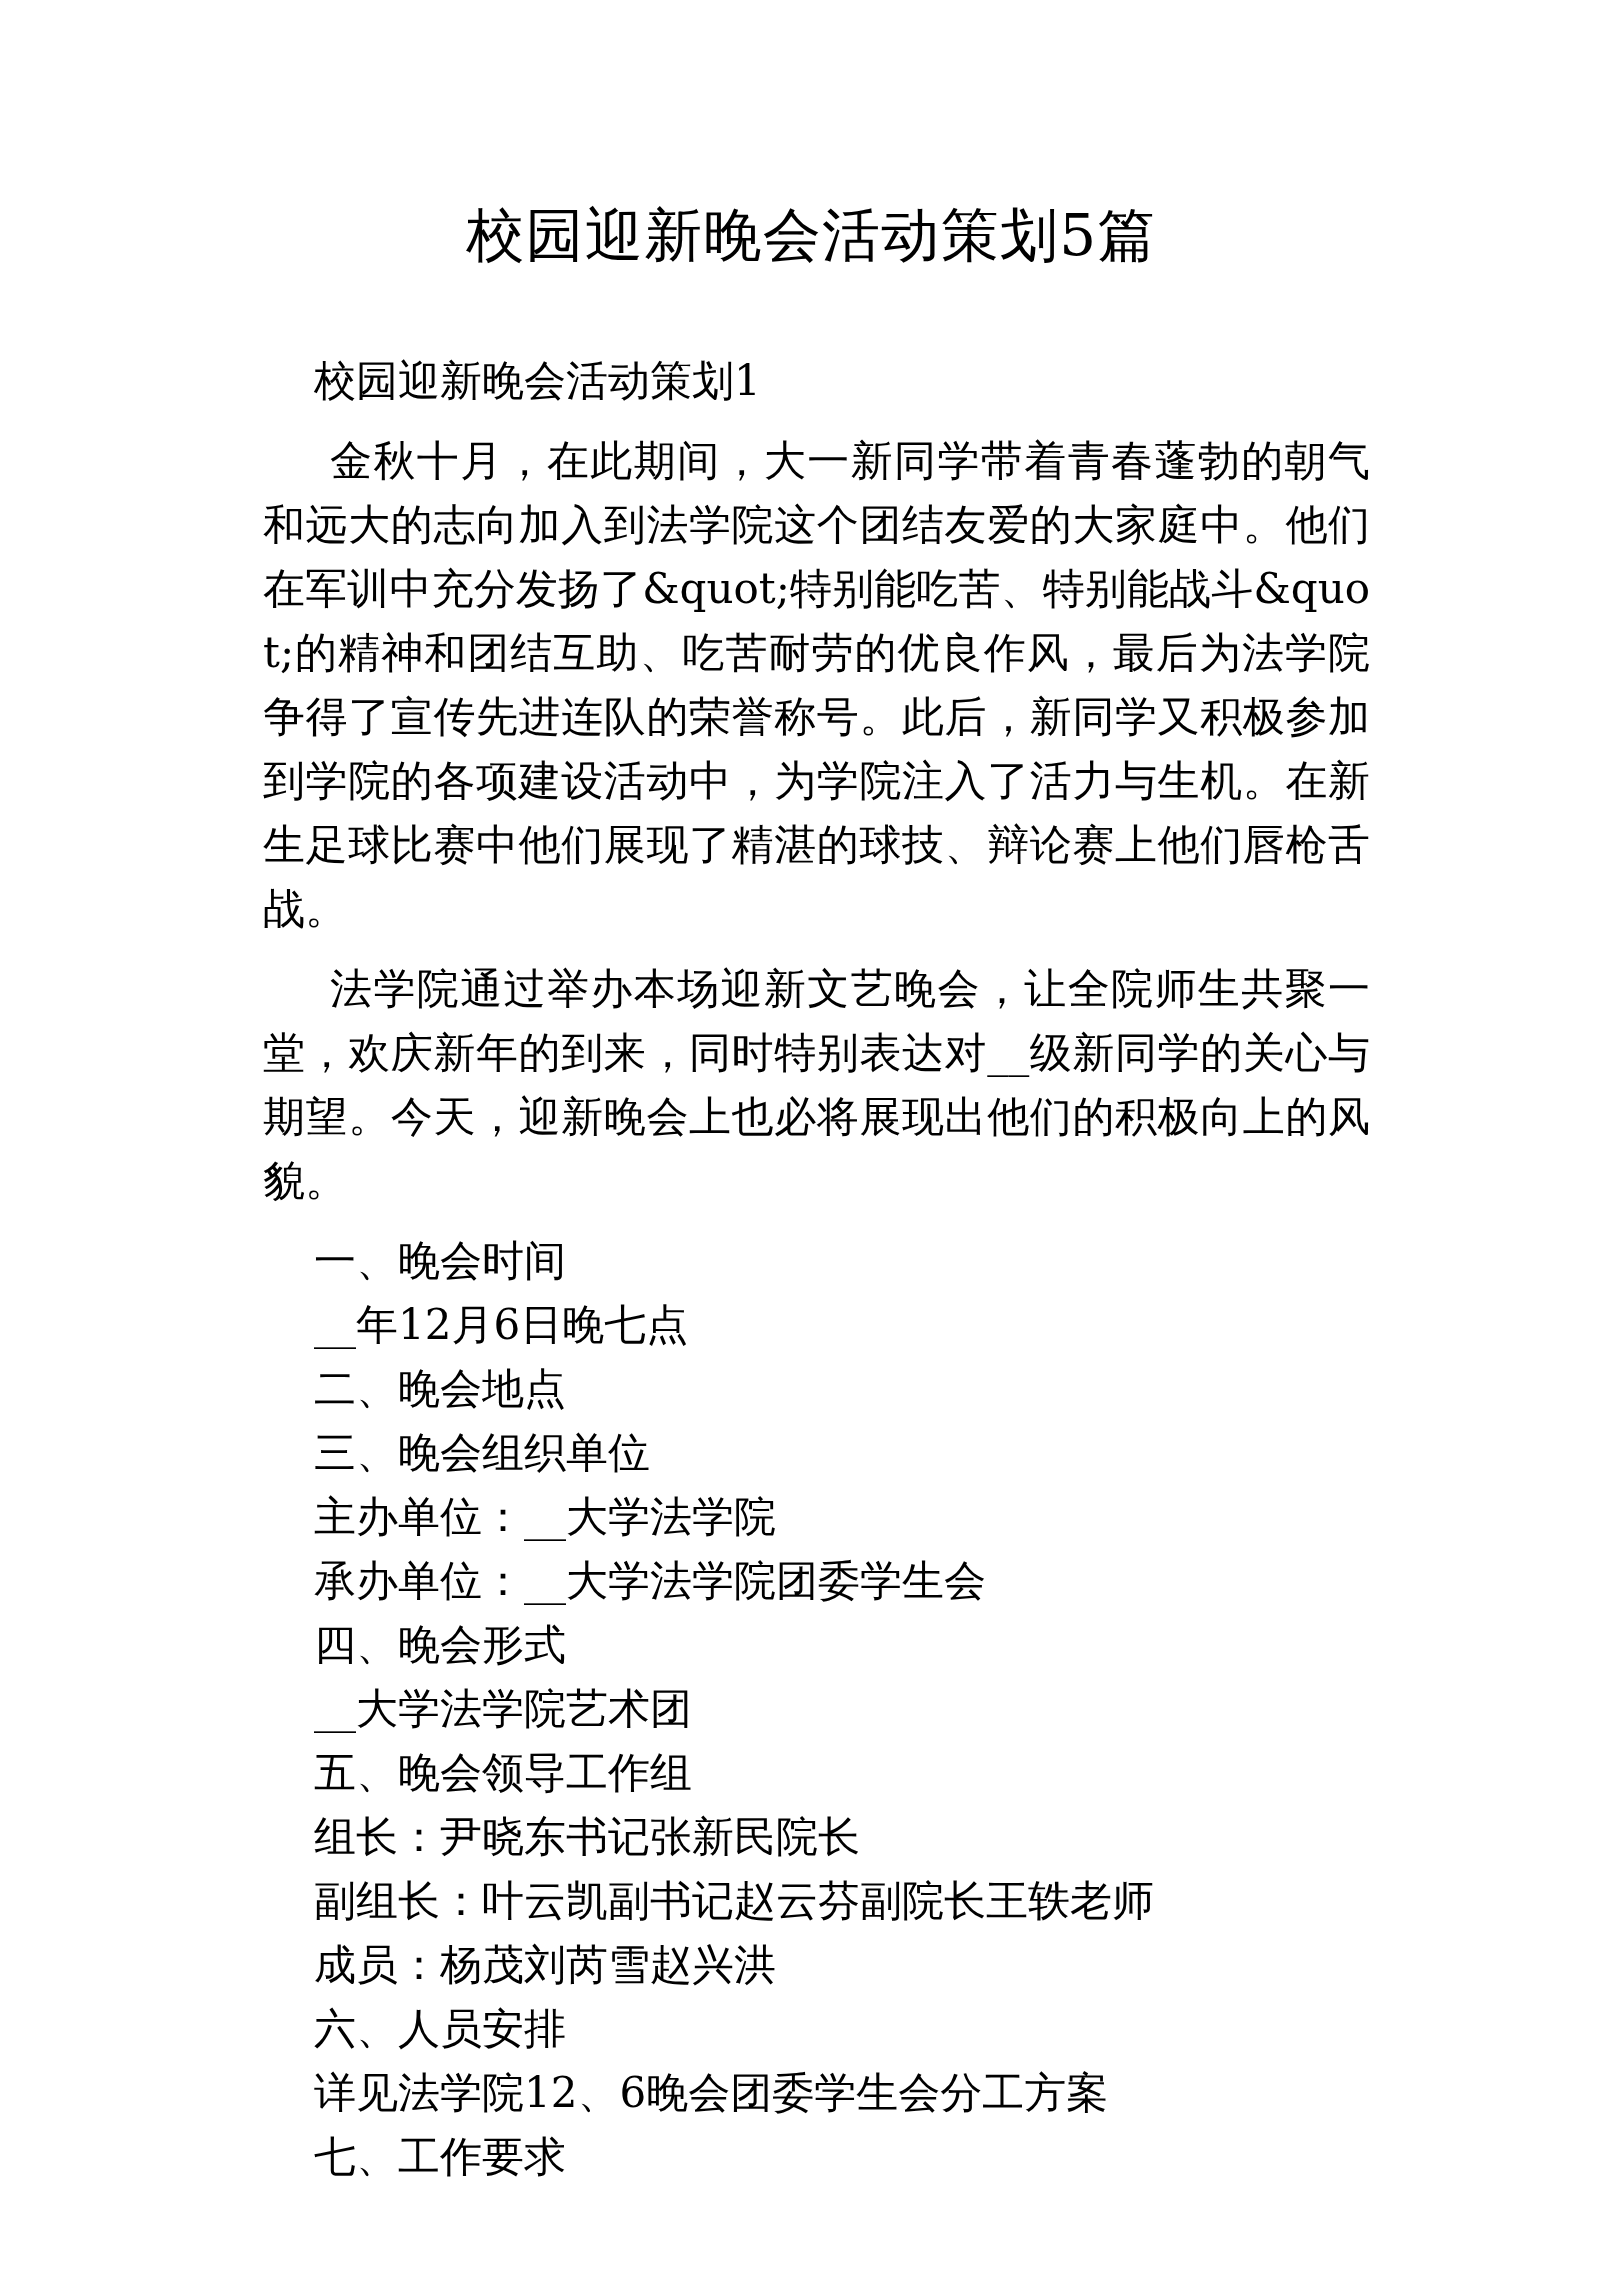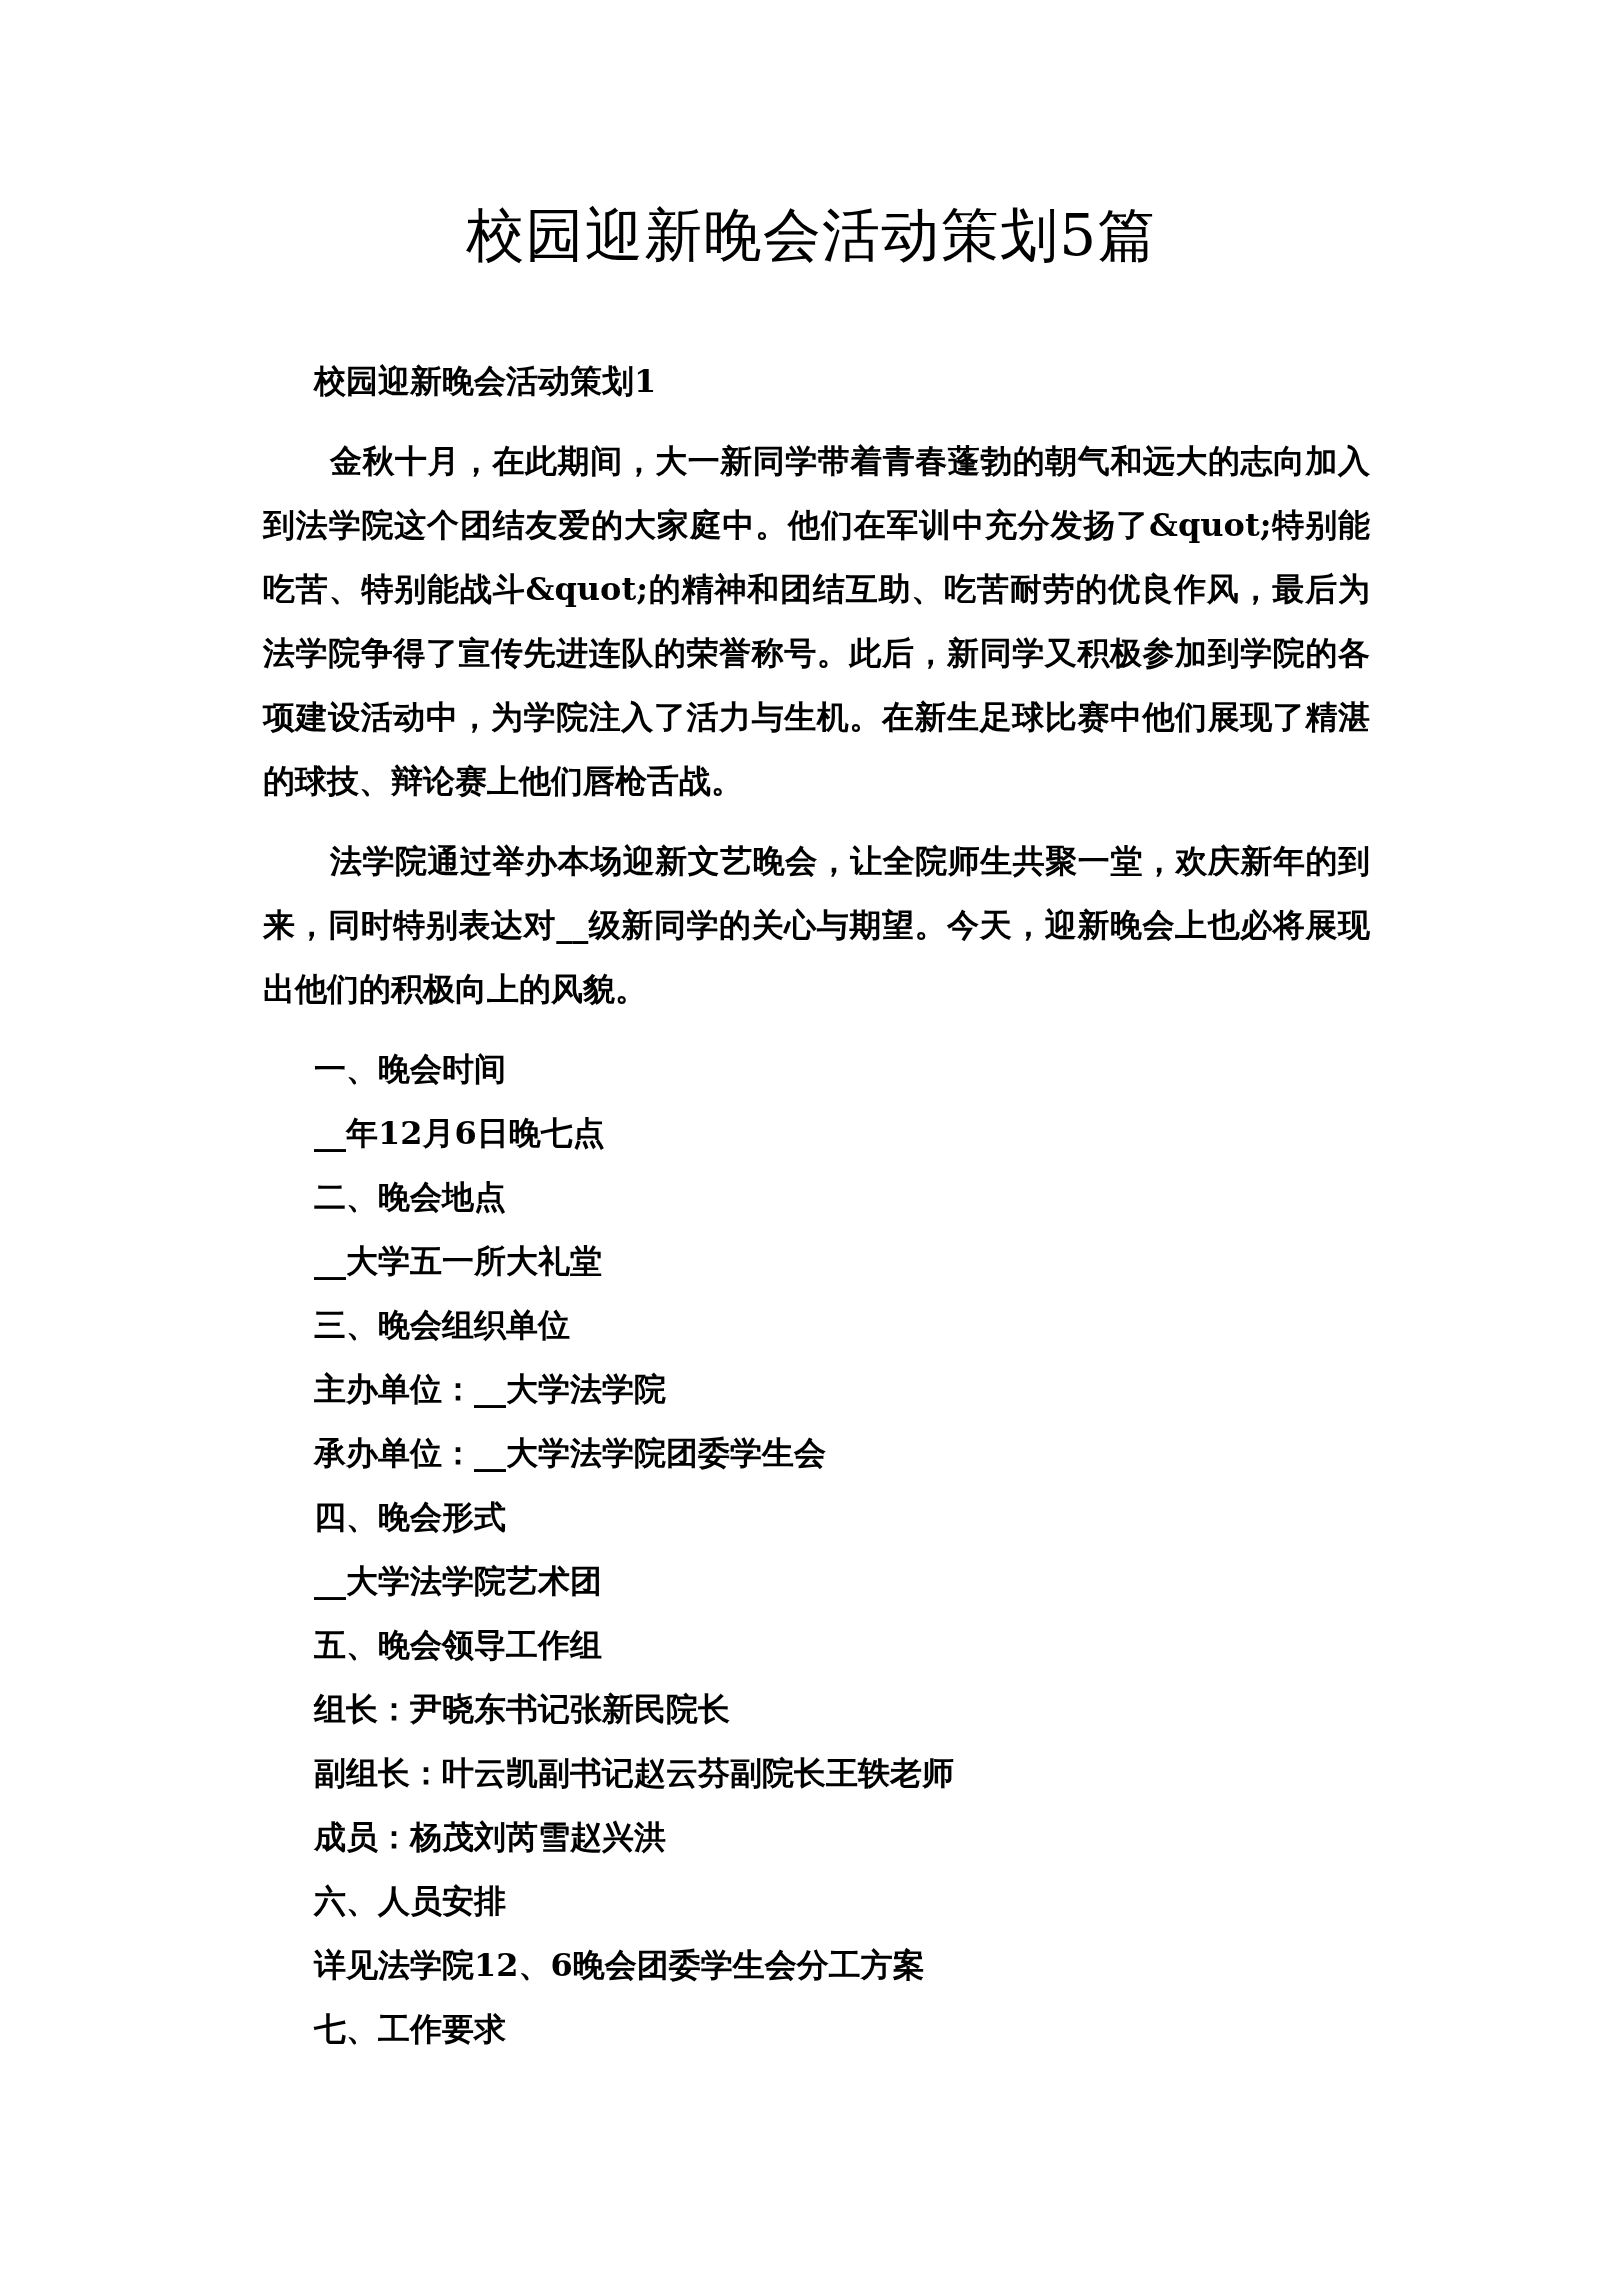--- a/index.html
+++ b/index.html
@@ -34,23 +34,22 @@
       line-height: 79px;
       letter-spacing: 1.3px;
       margin: 0;
       font-weight: normal;
     }
     .body {
       position: absolute;
       left: 247px;
       top: 349px;
       width: 1139px;
-      font-size: 32px;
+      font-size: 42px;
       line-height: 64px;
-      font-weight: bold;
     }
     .p {
       margin: 16px;
       text-align: justify;
       text-justify: inter-character;
       word-break: break-all;
     }
     .indent {
       text-indent: 67px;
     }
@@ -69,21 +68,20 @@
   <div class="body">
     <p class="line">校园迎新晚会活动策划1</p>
 
     <p class="p indent">金秋十月，在此期间，大一新同学带着青春蓬勃的朝气和远大的志向加入到法学院这个团结友爱的大家庭中。他们在军训中充分发扬了&amp;quot;特别能吃苦、特别能战斗&amp;quot;的精神和团结互助、吃苦耐劳的优良作风，最后为法学院争得了宣传先进连队的荣誉称号。此后，新同学又积极参加到学院的各项建设活动中，为学院注入了活力与生机。在新生足球比赛中他们展现了精湛的球技、辩论赛上他们唇枪舌战。</p>
     <p class="p indent">法学院通过举办本场迎新文艺晚会，让全院师生共聚一堂，欢庆新年的到来，同时特别表达对__级新同学的关心与期望。今天，迎新晚会上也必将展现出他们的积极向上的风貌。</p>
 
     <p class="line">一、晚会时间</p>
     <p class="line">__年12月6日晚七点</p>
 
     <p class="line">二、晚会地点</p>
-    <p class="line">__大学五一所大礼堂</p>
 
     <p class="line">三、晚会组织单位</p>
     <p class="line">主办单位：__大学法学院</p>
     <p class="line">承办单位：__大学法学院团委学生会</p>
     <p class="line">四、晚会形式</p>
 
     <p class="line">__大学法学院艺术团</p>
 
     <p class="line">五、晚会领导工作组</p>
     <p class="line">组长：尹晓东书记张新民院长</p>

